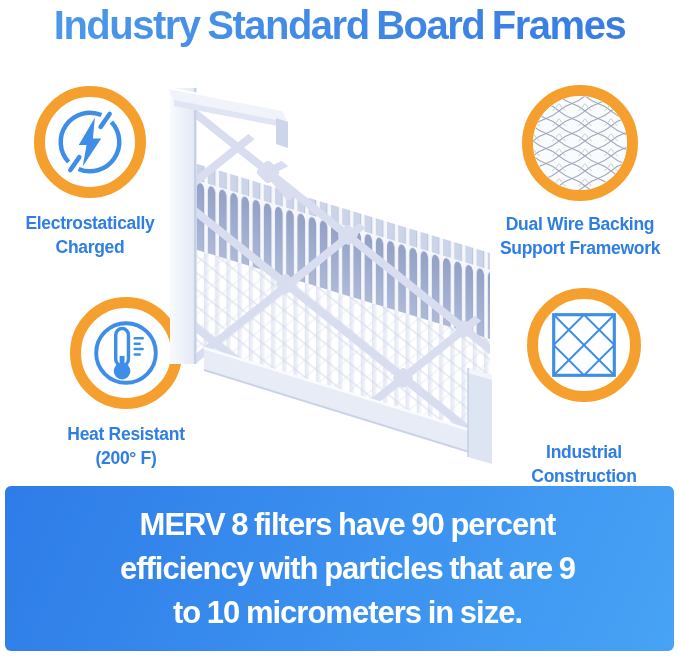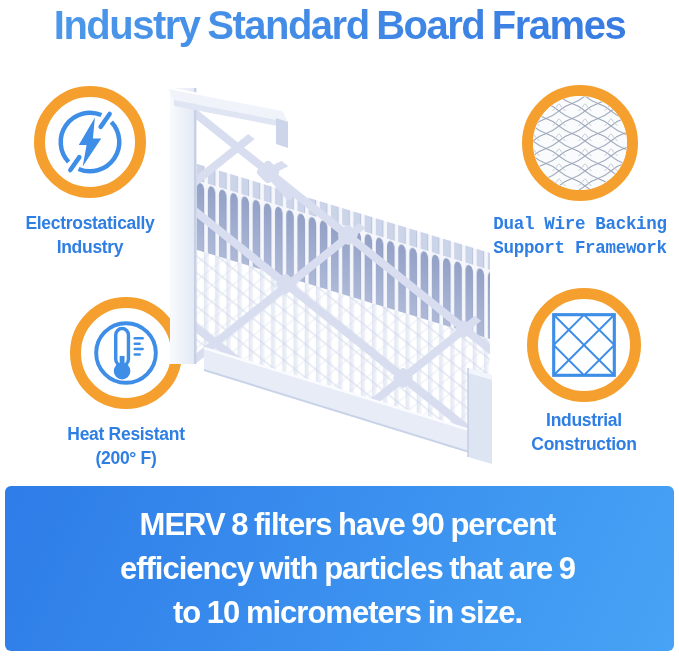--- a/index.html
+++ b/index.html
@@ -16,23 +16,23 @@
   }
   @supports (-webkit-background-clip: text){
     .title{
       background:linear-gradient(90deg,var(--title-blue-light,#4D9AEA),var(--title-blue-dark,#3679E1));
       -webkit-background-clip:text;background-clip:text;color:transparent;
     }
   }
   
   .feature{position:absolute;display:flex;flex-direction:column;align-items:center;}
   .f-tl{left:2px;  top:86px;  width:176px;align-items:center;}
-  .f-tr{left:488px; top:85px;  width:184px;font-family:Liberation Mono, monospace;}
+  .f-tr{left:488px; top:85px;  width:184px;}
   .f-bl{left:0px;  top:297px; width:170px;padding-left:41px;}
-  .f-br{left:496px; top:288px; width:176px;}
+  .f-br{left:496px; top:288px; width:176px;gap:32px;}
   .ring{
     box-sizing:border-box;border:11px solid var(--accent-orange,#F5A02E);
     border-radius:50%;background:#ffffff;overflow:hidden;
     display:flex;align-items:center;justify-content:center;
   }
   .f-tl .ring{width:112px;height:112px;}
   .f-tr .ring{width:116px;height:116px;}
   .f-bl .ring{width:112px;height:112px;}
   .f-br .ring{width:114px;height:114px;}
   .flabel{margin-top:13px;text-align:center;font-weight:bold;
@@ -69,21 +69,21 @@
       <svg width="88" height="88" viewBox="-45 -45 90 90">
         <path class="stroke-blue" fill="none" stroke-width="4.6" d="M 21.9 -20.5 A 30 30 0 0 1 -11.7 27.6"></path>
         <path class="stroke-blue" fill="none" stroke-width="4.6" d="M -21.9 20.5 A 30 30 0 0 1 11.7 -27.6"></path>
         <line class="stroke-blue" stroke-width="4.6" stroke-linecap="round" x1="-20.1" y1="28.7" x2="-10.9" y2="15.5"></line>
         <line class="stroke-blue" stroke-width="4.6" stroke-linecap="round" x1="10.9" y1="-15.5" x2="20.1" y2="-28.7"></line>
         <polygon class="fill-blue" points="5,-25 -11.5,3 -3.5,3 -7.5,25 11.5,-3.5 3,-3.5"></polygon>
       </svg>
     </div>
     <div class="flabel">
       <div>Electrostatically</div>
-      <div>Industry</div>
+      <div>Charged</div>
     </div>
   </div>
 
   <div class="feature f-tr">
     <div class="ring">
       <svg width="94" height="94" viewBox="0 0 94 94">
         <defs>
           <pattern id="meshPat" patternUnits="userSpaceOnUse" width="26" height="15">
             <rect width="26" height="15" fill="#fafbfd"></rect>
             <path d="M0 0 Q6.5 5.5 13 7.5 Q19.5 5.5 26 0" fill="none" stroke="#a7b0c0" stroke-width="1.3"></path>

